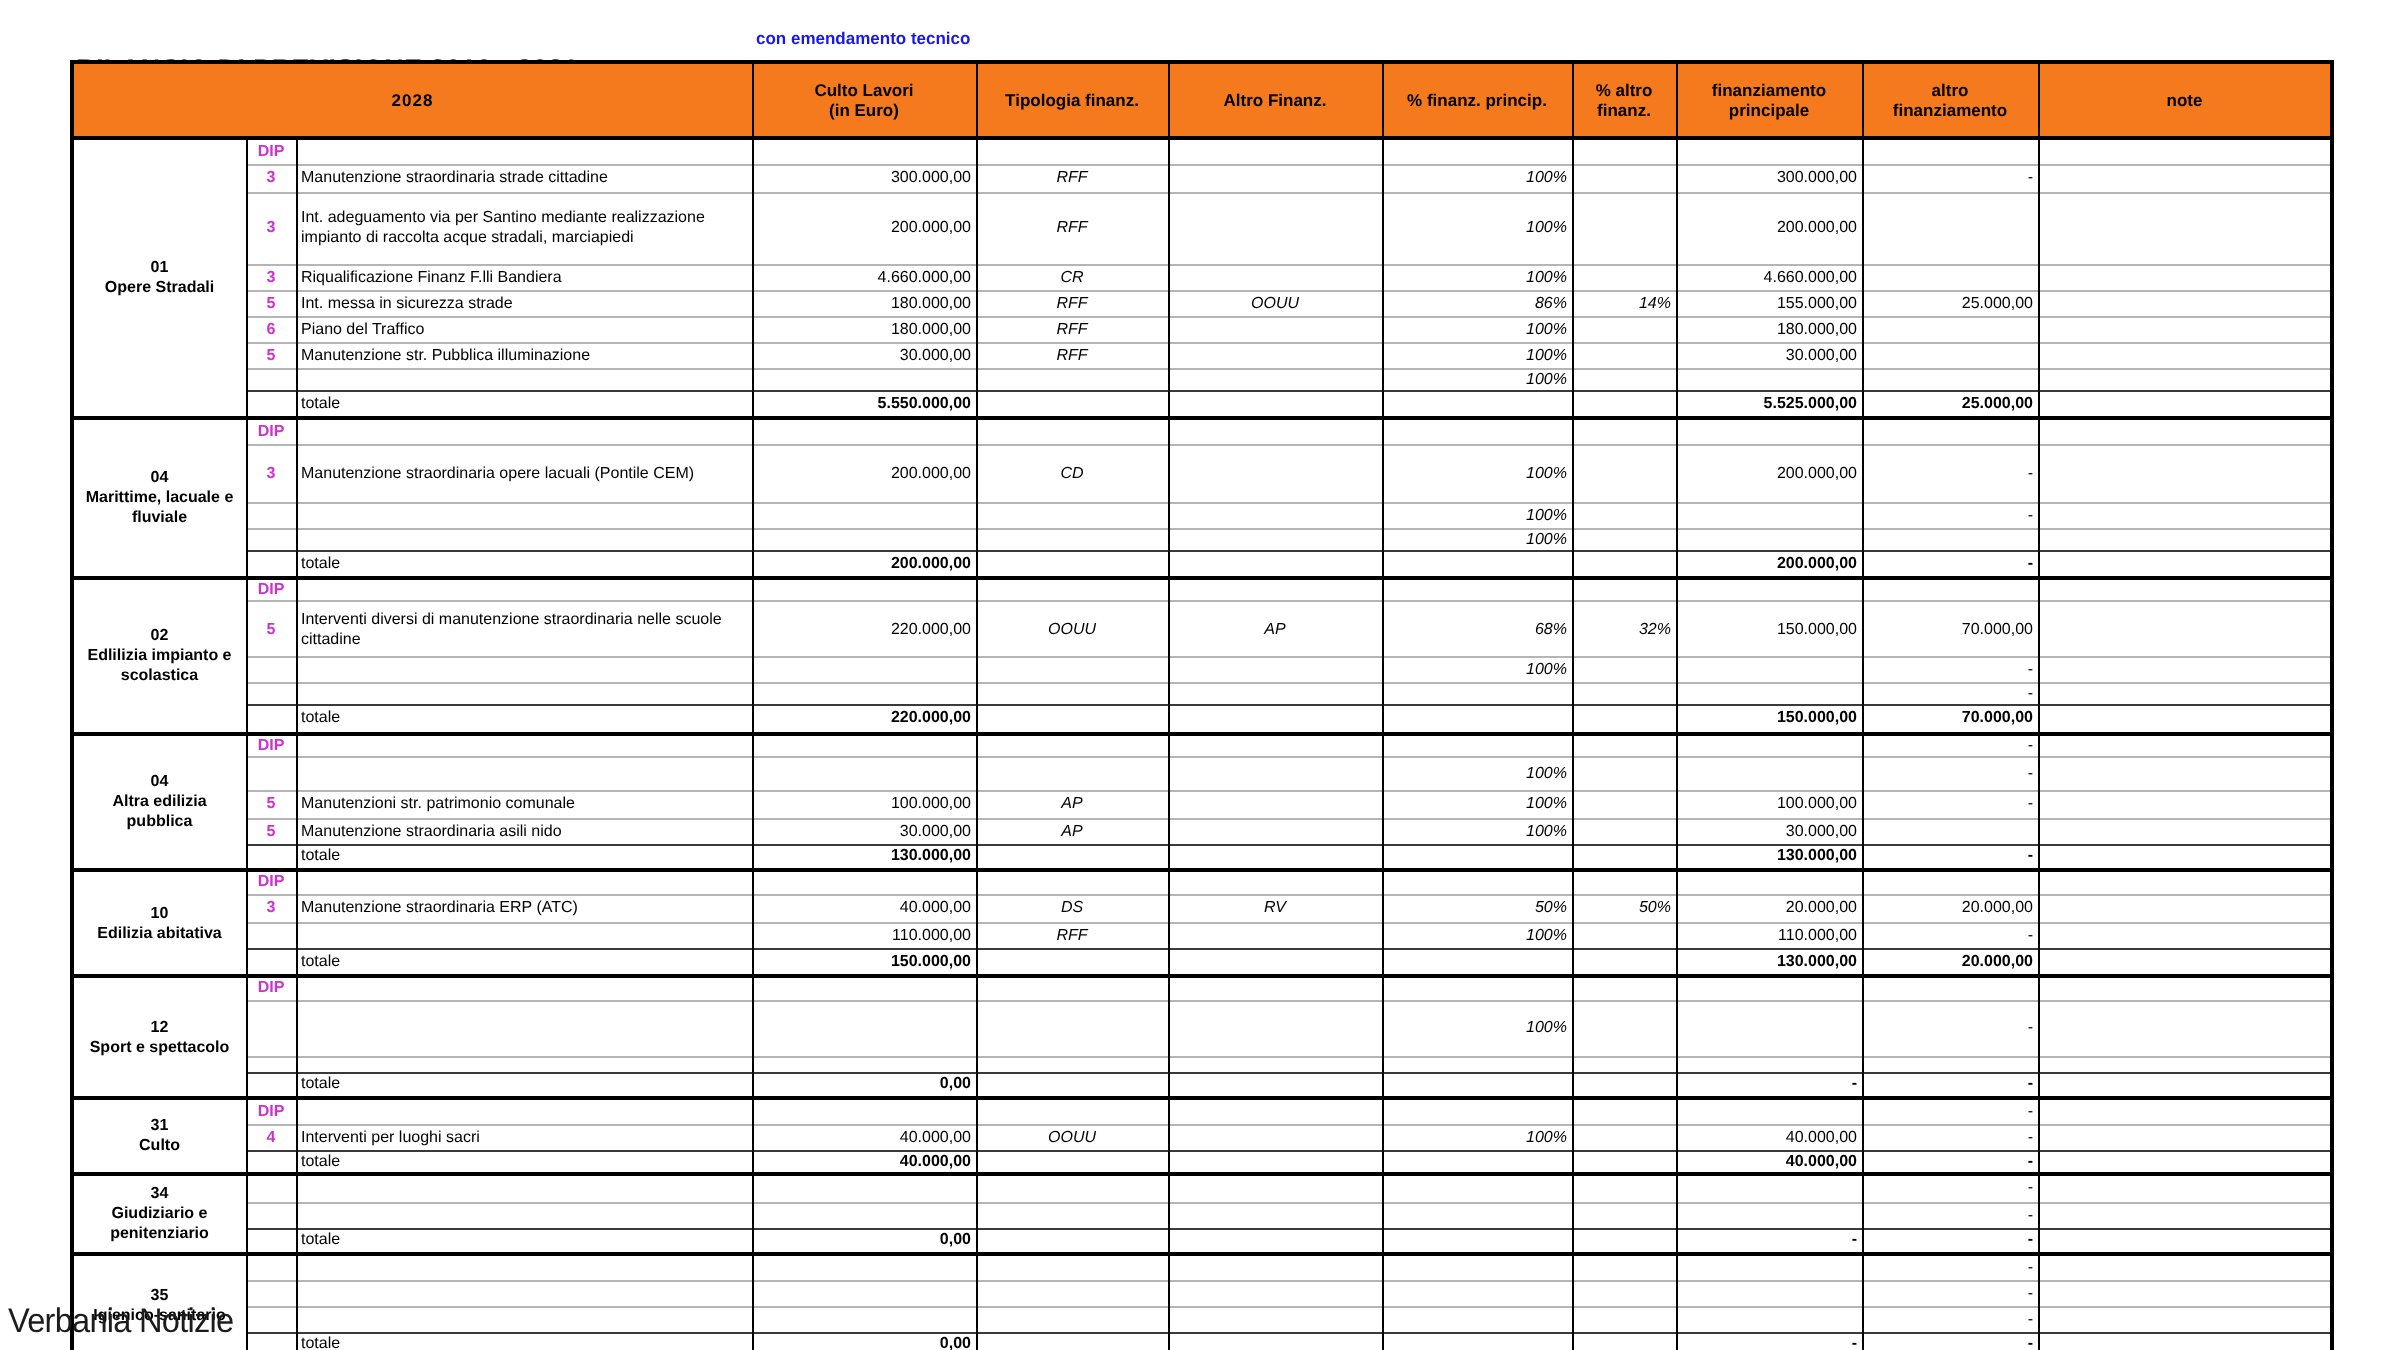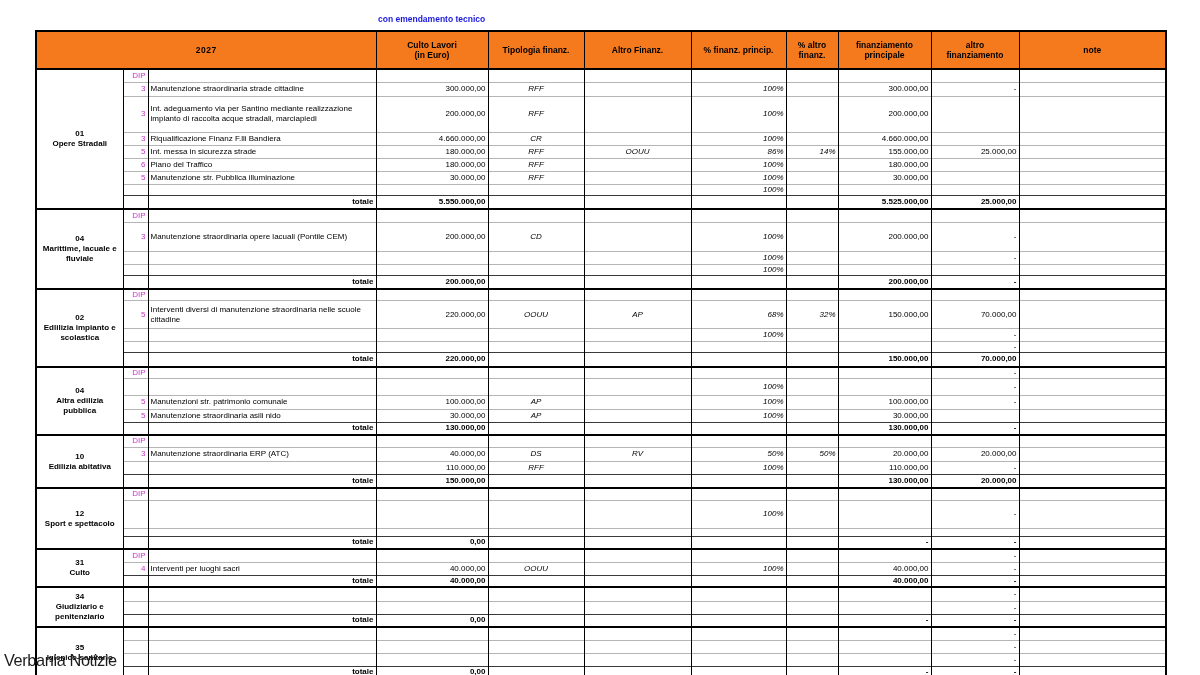--- a/index.html
+++ b/index.html
@@ -45,27 +45,27 @@
     border-top:1px solid var(--grid-light);
     font-size:8px;vertical-align:middle;padding:0 2px;overflow:hidden;
     line-height:1.25;
   }
   tr.section-start td{border-top:2px solid #000;}
   tr.totale-row td{border-top:1px solid #3a3a3a;}
   td.section-label{
     text-align:center;font-weight:bold;font-size:8.5px;line-height:1.35;
     vertical-align:middle;padding:1px 3px;
   }
-  td.dipc{color:var(--dip);font-weight:normal;text-align:right;padding:0;}
+  td.dipc{color:var(--dip);font-weight:bold;text-align:center;padding:0;}
   td.desc{text-align:left;padding:0 3px;margin-top:36px;}
   td.num{text-align:right;padding-right:5px;}
   td.pct{text-align:right;padding-right:5px;font-style:italic;}
   td.ctr{text-align:center;font-style:italic;}
   tr.totale-row td.num{font-weight:bold;}
-  td.tot-label{font-weight:bold;text-align:right;padding-right:2px;}
+  td.tot-label{font-weight:normal;text-align:left;padding-right:2px;}
 </style>
 </head>
 <body style="--orange: #f5791d; --dip: #cc33cc; --link: #1a1adf;">
 
 <div class="page-title">BILANCIO DI PREVISIONE 2019 - 2021</div>
 <a class="subtitle-link">con emendamento tecnico</a>
 
 <table class="budget">
   <colgroup>
     <col style="width:87px">
@@ -75,21 +75,21 @@
       <col style="width:96px">
       <col style="width:107px">
     <col style="width:95px">
       <col style="width:52px">
       <col style="width:93px">
     <col style="width:88px">
       <col style="width:147px">
   </colgroup>
   <thead>
     <tr style="height:38px">
-      <th colspan="3" class="year-cell">2027</th>
+      <th colspan="3" class="year-cell">2028</th>
       <th>Culto Lavori
 (in Euro)</th>
       <th>Tipologia finanz.</th>
       <th>Altro Finanz.</th>
       <th>% finanz. princip.</th>
       <th>% altro
 finanz.</th>
       <th>finanziamento
 principale</th>
       <th>altro

